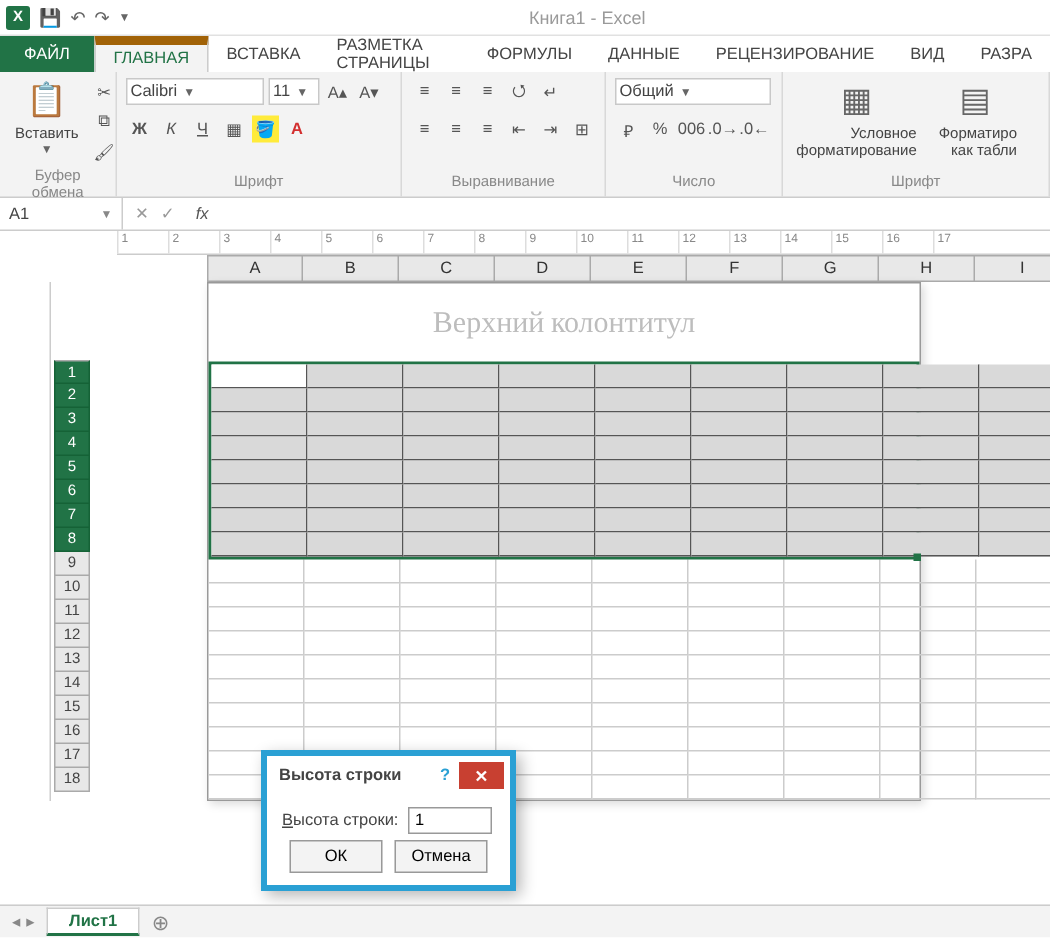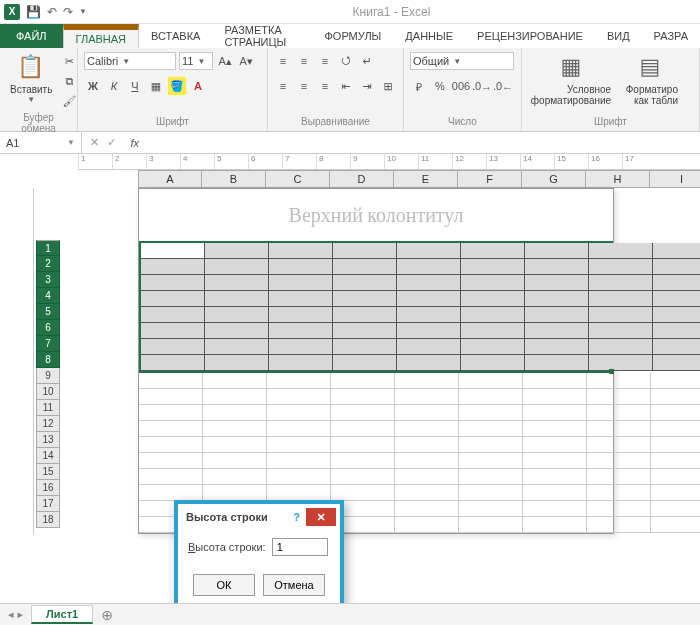--- a/index.html
+++ b/index.html
@@ -63,21 +63,21 @@
 .sel-range { border: 2px solid #217346; position: relative; }
 .sel-handle { position: absolute; right: -3px; bottom: -3px; width: 5px; height: 5px; background: #217346; }
 
 
 .dialog { position: absolute; left: 174px; top: 500px; width: 170px; border: 4px solid #2aa0d4; background: #fff; box-shadow: 3px 3px 10px rgba(0,0,0,.3); }
 .dialog .dlg-title { height: 26px; background: #fff; display: flex; align-items: center; padding: 0 8px; font-size: 11px; font-weight: bold; color: #444; }
 .dialog .dlg-title .sp { flex: 1; }
 .dialog .dlg-title .help { color: #2aa0d4; font-weight: bold; margin-right: 6px; cursor: pointer; }
 .dialog .dlg-title .close { width: 30px; height: 18px; background: #c84031; color: #fff; display: flex; align-items: center; justify-content: center; cursor: pointer; margin-right: -4px; }
 .dialog .dlg-body { padding: 8px 10px; }
-.dialog .row { display: flex; align-items: center; gap: 6px; margin-bottom: 18px; }
+.dialog .row { display: flex; align-items: center; gap: 6px; margin-bottom: 4px; }
 .dialog .row label { font-size: 11px; }
 .dialog .row label u { text-decoration: underline; }
 .dialog .row input { width: 56px; height: 18px; border: 1px solid #999; padding: 0 4px; font-size: 11px; }
 .dialog .btns { display: flex; gap: 8px; justify-content: center; }
 .dialog .btns button { width: 62px; height: 22px; border: 1px solid #999; background: #f3f3f3; font-size: 11px; cursor: pointer; }
 
 
 .sheettabs { position: absolute; bottom: 0; left: 0; right: 0; height: 22px; border-top: 1px solid #ccc; display: flex; align-items: center; background: #f3f3f3; }
 .sheettabs .nav { padding: 0 8px; color: #888; display: flex; gap: 4px; }
 .sheettabs .stab { background: #fff; border: 1px solid #ccc; border-bottom: 2px solid #217346; padding: 2px 14px; font-size: 11px; font-weight: bold; color: #217346; }

